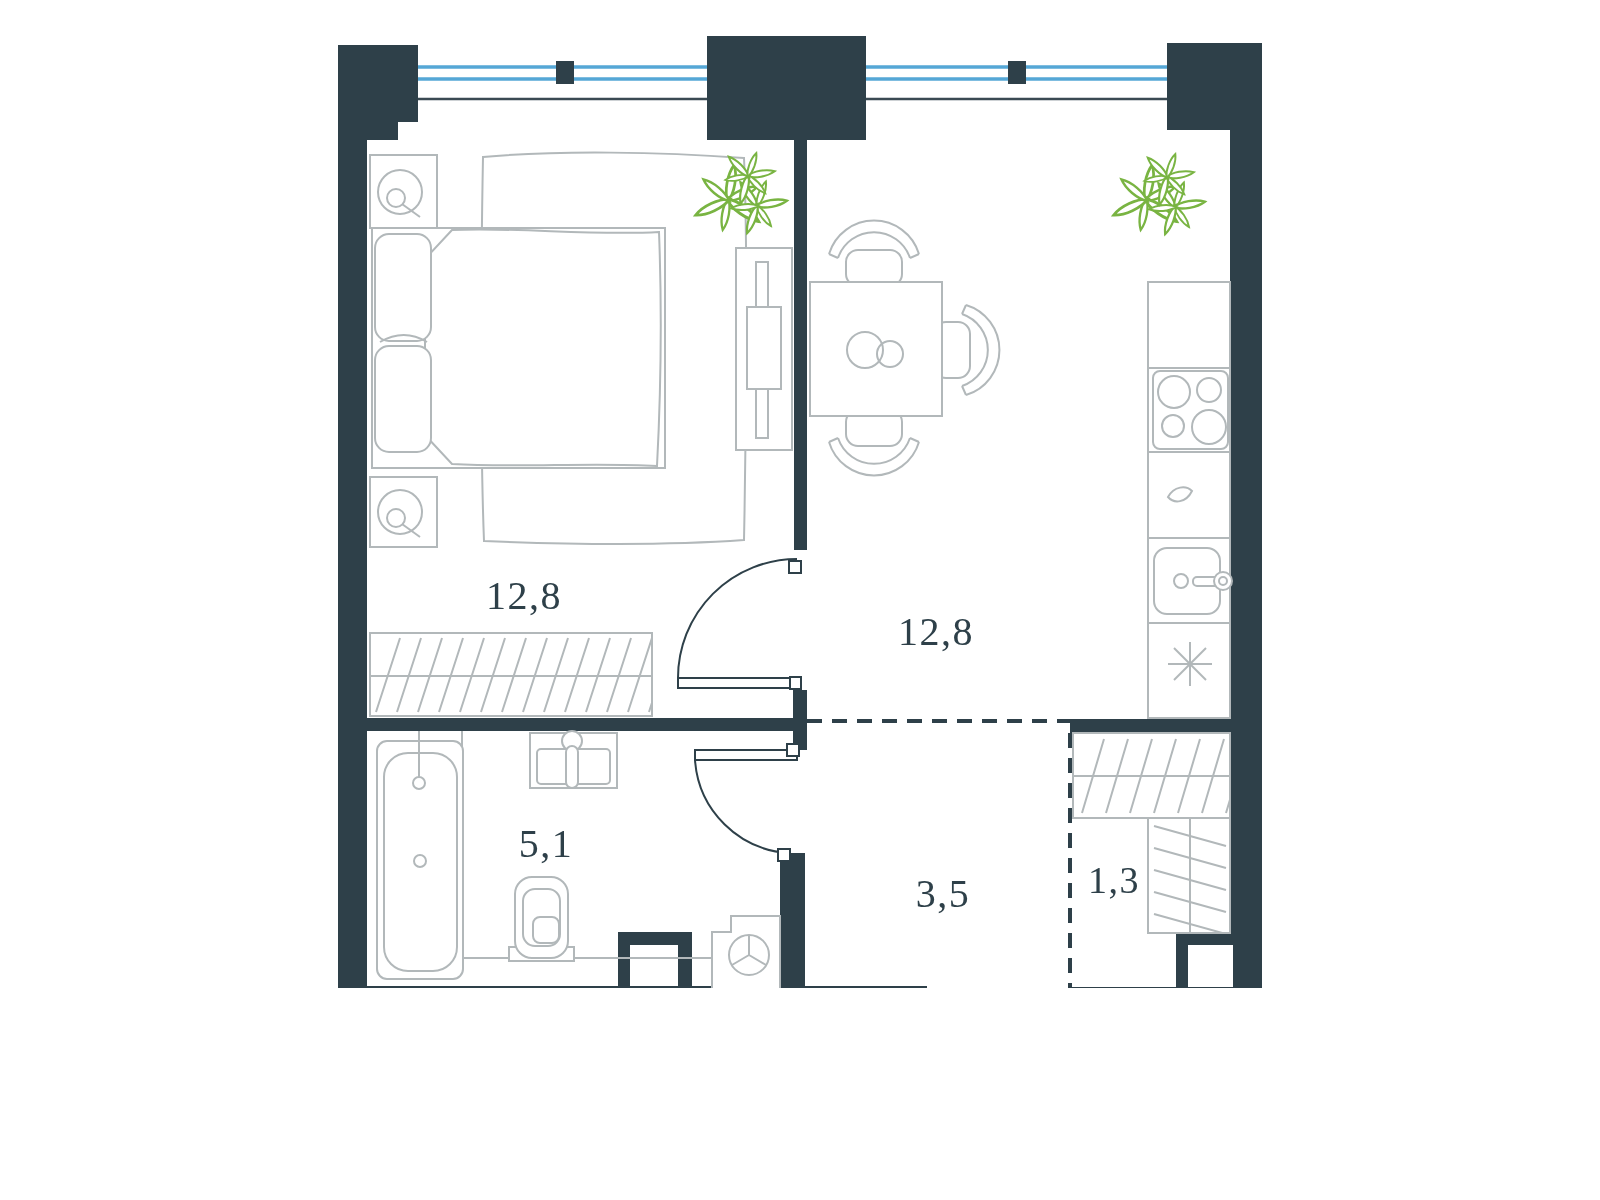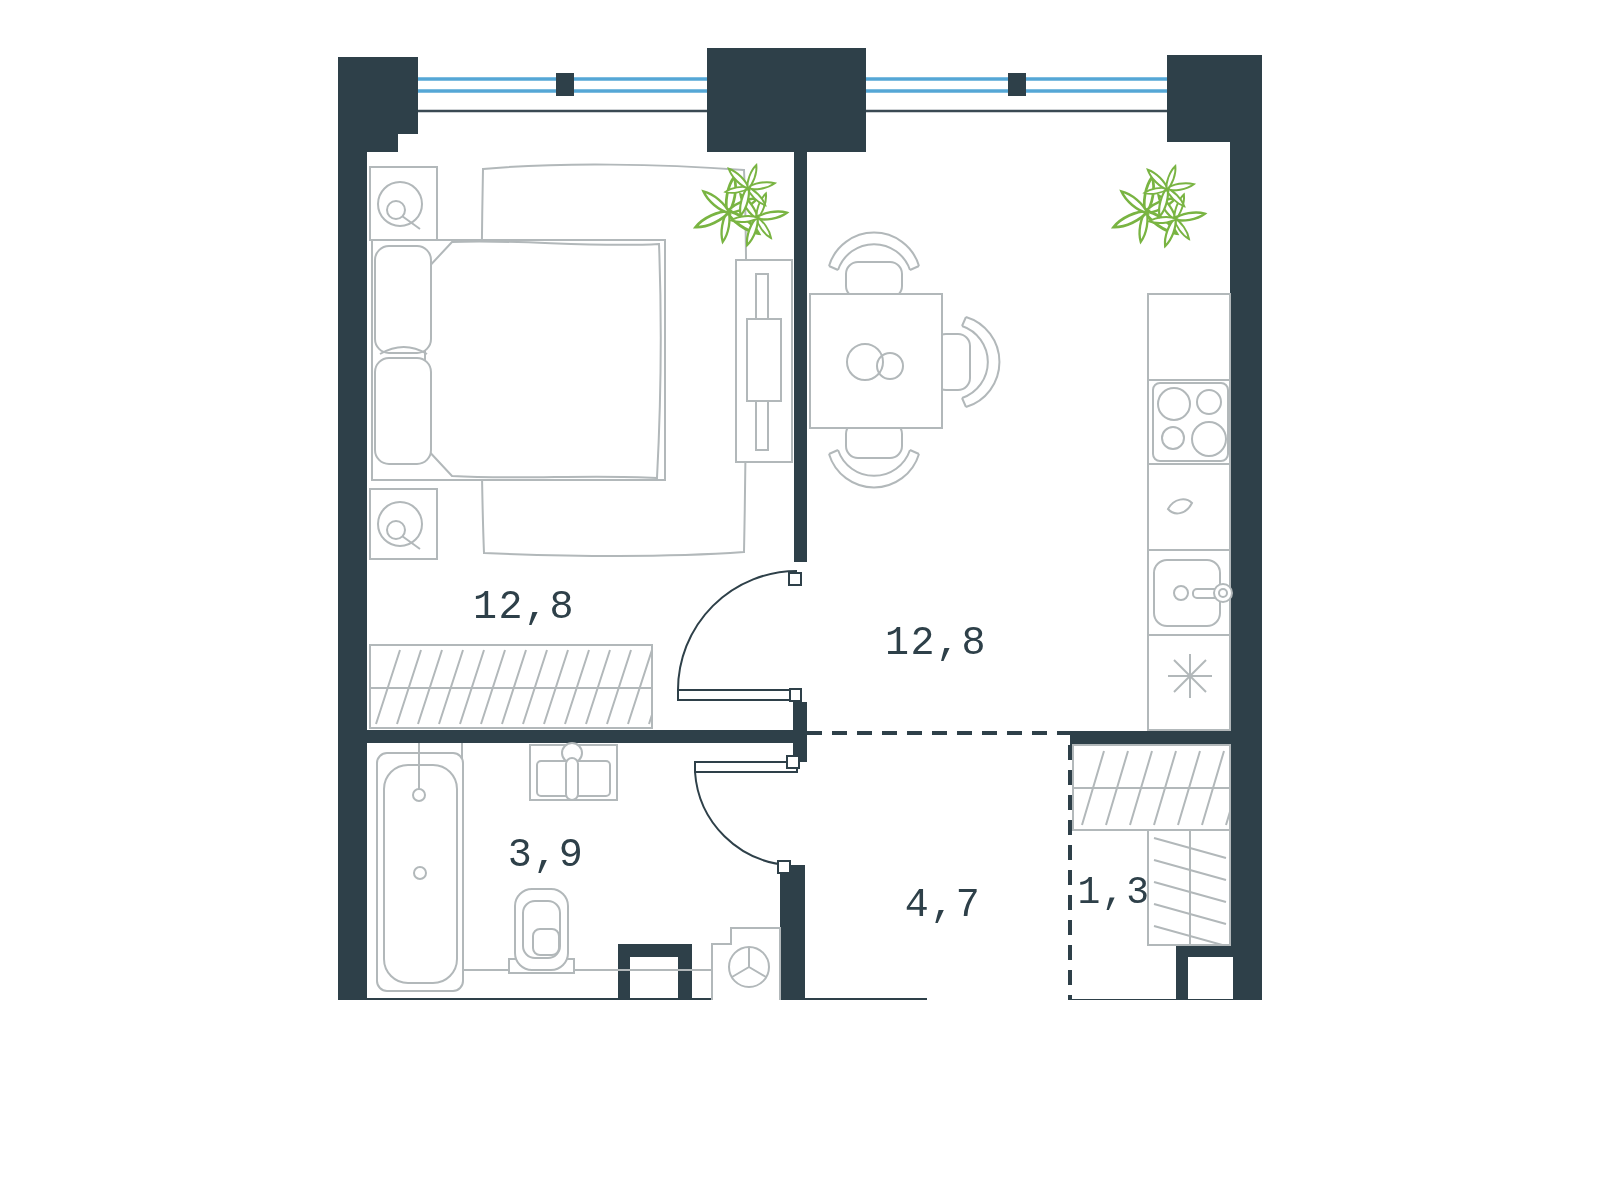--- a/index.html
+++ b/index.html
@@ -1,20 +1,19 @@
 <!DOCTYPE html>
 <html style="--wall: #2e4049; --furniture-line: #b2b8ba; --window-glass: #55a7d6; --plant: #79b442; --label-text: #2e4049; --background: #ffffff;"><head>
 <meta charset="utf-8">
 <style>
   html,body{margin:0;padding:0;background:#fff;}
   .stage{
     position:relative;width:1600px;height:988px;overflow:hidden;
     background:var(--background,#ffffff);
-    font-family:Liberation Mono, monospace;
-    margin-top:12px;
+    font-family:Liberation Serif, serif;
   }
   .stage svg{position:absolute;left:0;top:0;}
   .room-label{
     position:absolute;transform:translate(-50%,-50%);
     font-size:40px;letter-spacing:1.5px;white-space:nowrap;
     color:var(--label-text,#2e4049);
   }
   
   .w  {fill:var(--wall,#2e4049);}
   .wh {fill:#ffffff;}
@@ -238,16 +237,16 @@
       <path class="dk" d="M893 1144 A130 130 0 0 0 1062 1016"></path>
       <polygon class="dkf" points="926.3,1018.2 937.7,1021.8 898.7,1143.8 887.3,1140.2"></polygon>
       <rect class="dkf" x="926" y="1008" width="12" height="13"></rect>
       <rect class="dkf" x="1058" y="1006" width="12" height="13"></rect>
     </g>
   </g>
 </svg>
 
   <div class="room-label" style="left:524px;top:595px">12,8</div>
   <div class="room-label" style="left:936px;top:631px">12,8</div>
-  <div class="room-label" style="left:546px;top:843px">3,9</div>
-  <div class="room-label" style="left:943px;top:893px">4,7</div>
+  <div class="room-label" style="left:546px;top:843px">5,1</div>
+  <div class="room-label" style="left:943px;top:893px">3,5</div>
   <div class="room-label" style="left:1114px;top:880px;font-size:38px">1,3</div>
 </div>
 
 </body></html>

